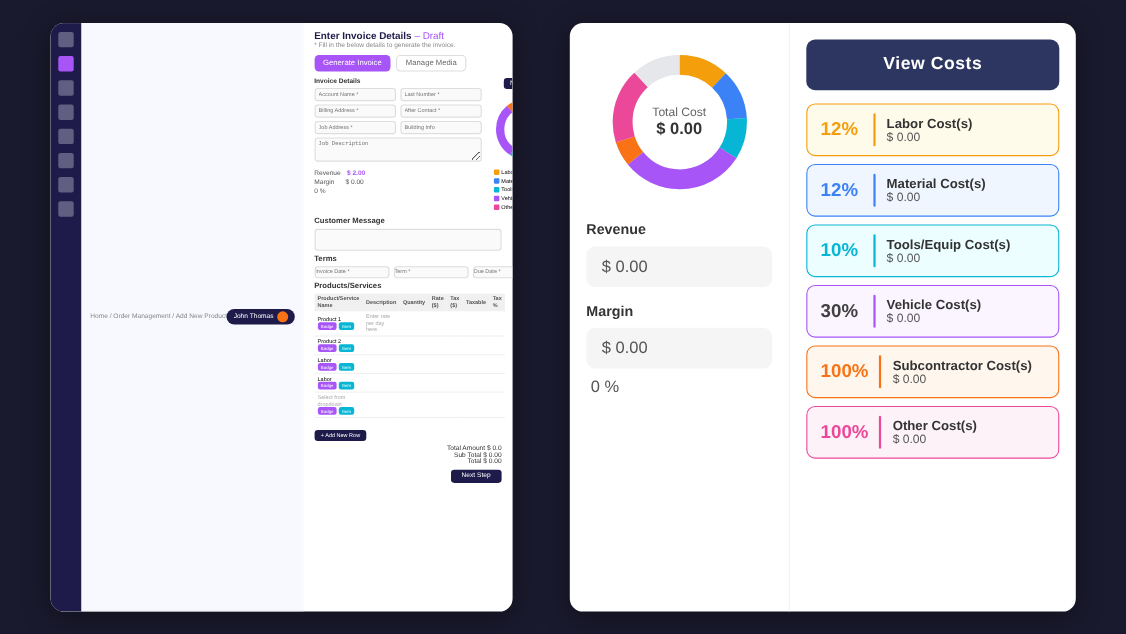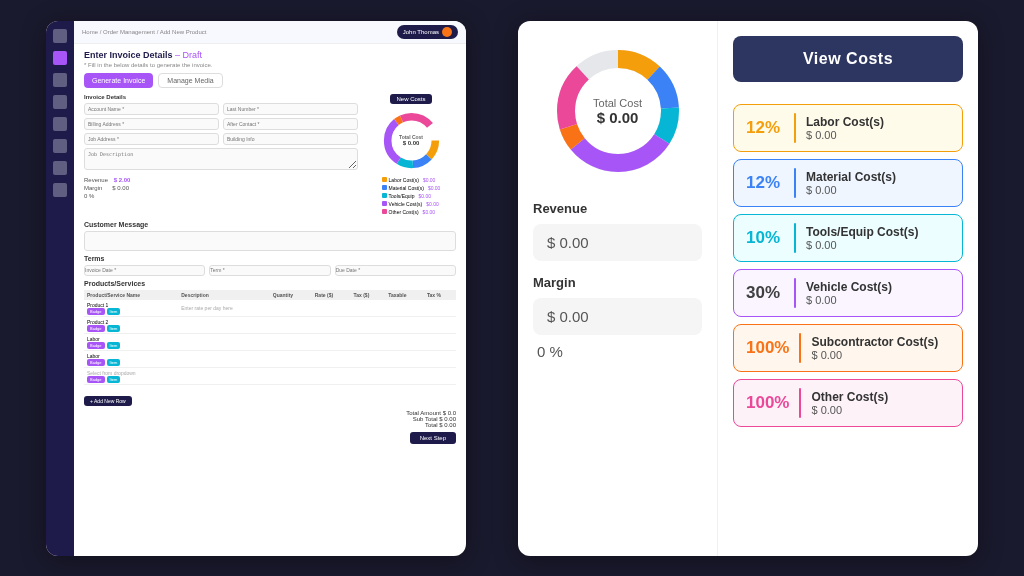--- a/index.html
+++ b/index.html
@@ -53,21 +53,21 @@
       background: rgba(255,255,255,0.3);
       border-radius: 2px;
     }
     .sidebar-icon.active {
       background: #a855f7;
     }
     .main-content {
       flex: 1;
       overflow: hidden;
       display: flex;
-      flex-direction: column;
+      flex-direction: row;
     }
     .top-bar {
       background: #f8f8ff;
       padding: 4px 8px;
       display: flex;
       justify-content: space-between;
       align-items: center;
       border-bottom: 1px solid #eee;
       font-size: 7px;
       color: #666;
@@ -363,21 +363,21 @@
       font-size: 15px;
       color: #555;
       padding: 0 4px;
     }
 
     .costs-right {
       flex: 1;
       padding: 15px;
       display: flex;
       flex-direction: column;
-      gap: 10px;
+      gap: 0;
     }
     .view-costs-btn {
       background: #2d3561;
       color: #fff;
       border: none;
       border-radius: 8px;
       padding: 14px 0;
       font-size: 16px;
       font-weight: 600;
       width: 100%;

